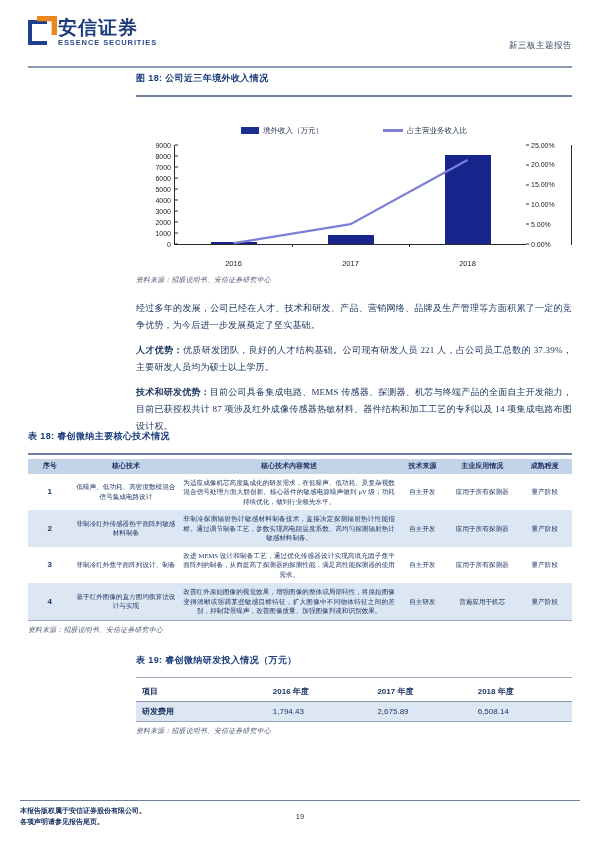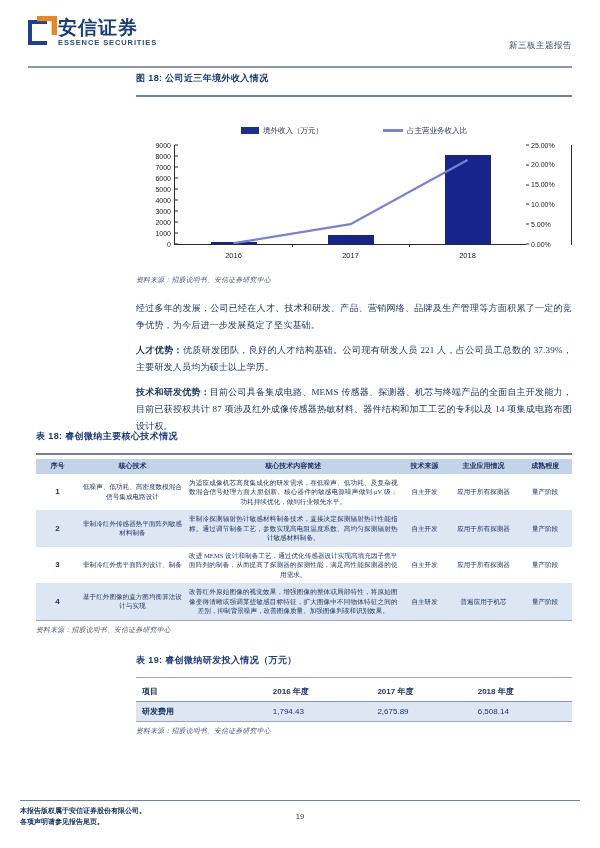--- a/index.html
+++ b/index.html
@@ -181,21 +181,21 @@
   .bar {
     position: absolute;
     bottom: 0;
     background: #17248c;
     width: 46px;
   }
   .xtick {
     position: absolute;
     top: 100%;
     transform: translateX(-50%);
-    padding-top: 7px;
+    padding-top: 15px;
     font-size: 7.5px;
     font-family: "Liberation Sans", sans-serif;
     color: #222;
   }
   .xsep {
     position: absolute;
     top: 100%;
     width: 1px; height: 3px;
     background: #2a2a2a;
   }
@@ -378,21 +378,21 @@
 
     <div class="src">资料来源：招股说明书、安信证券研究中心</div>
   </div>
 
   <div class="body-block" style="top:300px;">
     <p class="para">经过多年的发展，公司已经在人才、技术和研发、产品、营销网络、品牌及生产管理等方面积累了一定的竞争优势，为今后进一步发展奠定了坚实基础。</p>
     <p class="para"><b>人才优势：</b><span>优质研发团队，良好的人才结构基础。公司现有研发人员 221 人，占公司员工总数的 37.39%，主要研发人员均为硕士以上学历。</span></p>
     <p class="para"><b>技术和研发优势：</b><span>目前公司具备集成电路、MEMS 传感器、探测器、机芯与终端产品的全面自主开发能力，目前已获授权共计 87 项涉及红外成像传感器热敏材料、器件结构和加工工艺的专利以及 14 项集成电路布图设计权。</span></p>
   </div>
 
-  <div class="tbl-block" style="left:36px; right:28px; top:430px;">
+  <div class="tbl-block" style="left:28px; right:28px; top:430px;">
     <div class="cap-title">
       <span class="num">表 18:</span>
       <span>睿创微纳主要核心技术情况</span>
     </div>
     <div class="cap-rule"></div>
 
     <table class="t">
       <colgroup>
         <col style="width:8%">
           <col style="width:20%">

